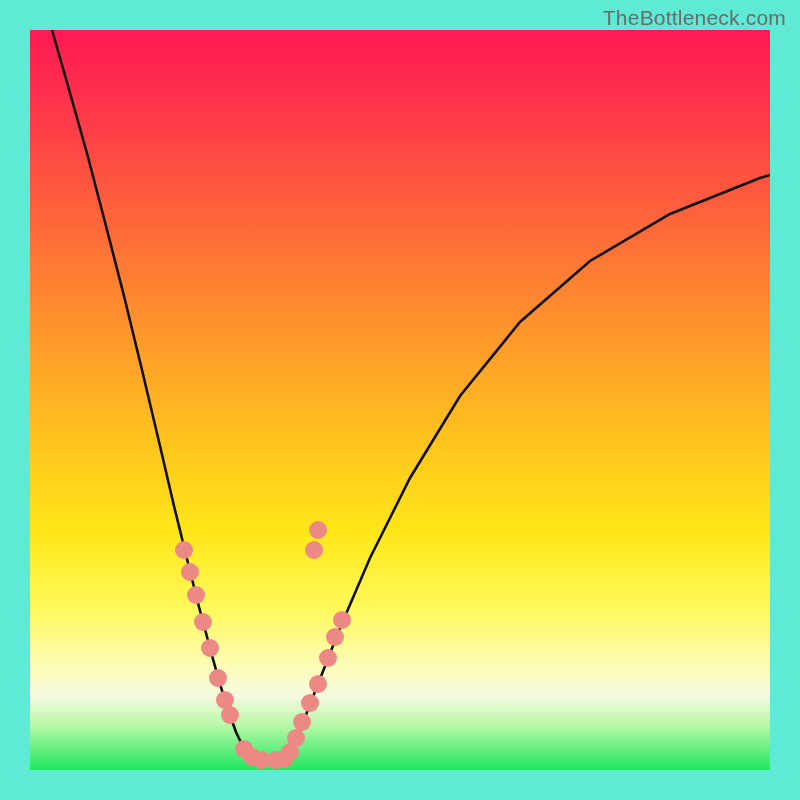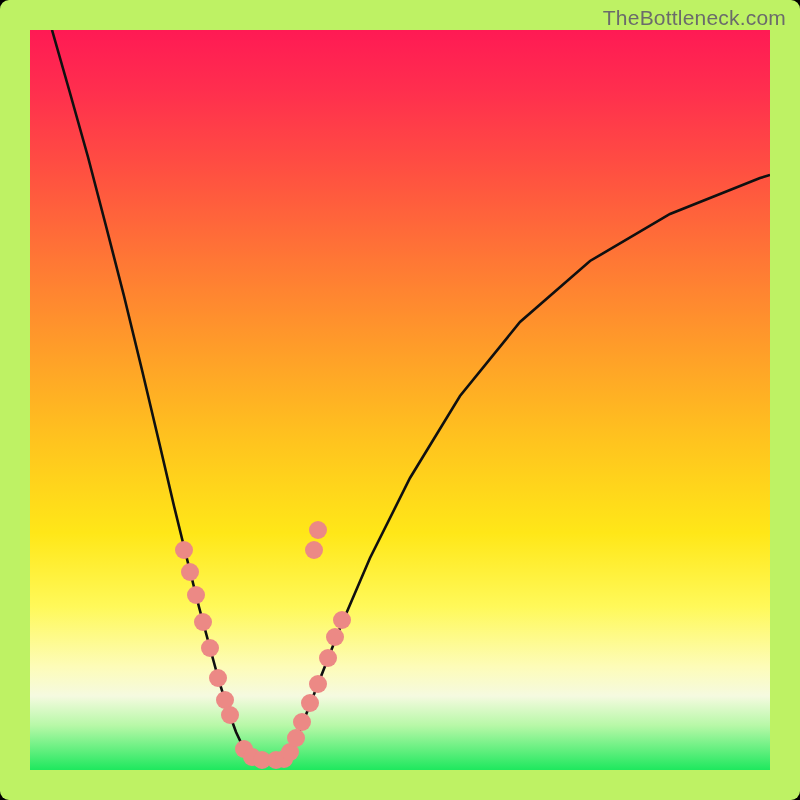--- a/index.html
+++ b/index.html
@@ -7,22 +7,21 @@
     padding: 0;
     width: 800px;
     height: 800px;
     background: #000;
     overflow: hidden;
   }
   .outer {
     position: relative;
     width: 800px;
     height: 800px;
-    background: #bef264;
-    border-radius: 9px;
+    background: #5eead4;
   }
   .plot {
     position: absolute;
     left: 30px;
     top: 30px;
     width: 740px;
     height: 740px;
     overflow: hidden;
   }
   .gradient {

